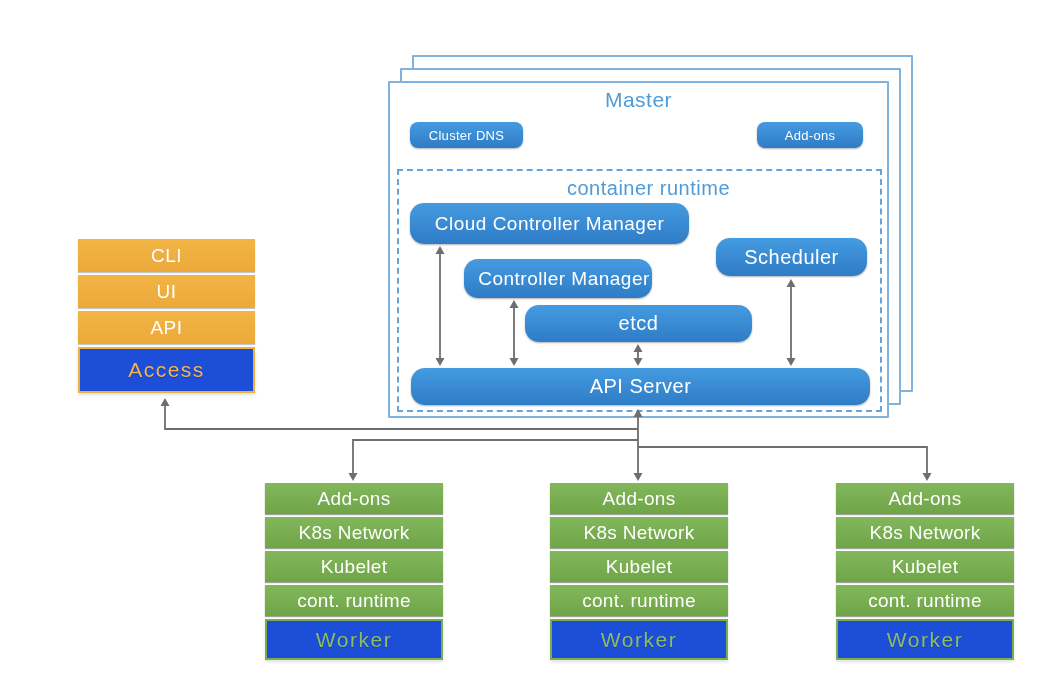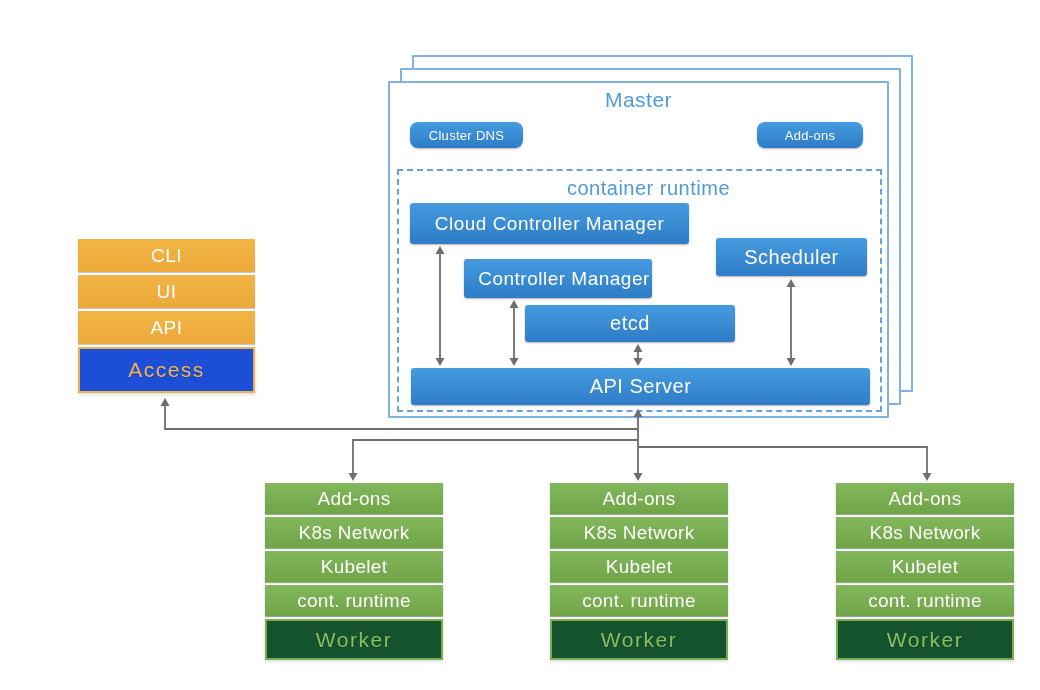--- a/index.html
+++ b/index.html
@@ -50,41 +50,41 @@
     position:absolute;left:397px;top:169px;width:485px;height:243px;
     border:2px dashed var(--dash-blue,#66A3DB);box-sizing:border-box;
   }
   .runtime-title{
     position:absolute;left:406px;top:177px;width:485px;text-align:center;
     font-size:20px;color:var(--accent-blue,#4E9BD8);letter-spacing:.5px;
   }
 
   
   .bluebox{
-    position:absolute;border-radius:3px;box-sizing:border-box;
+    position:absolute;border-radius:14px;box-sizing:border-box;
     background:linear-gradient(var(--blue-top,#459BE0),var(--blue-bottom,#2E7CC6));
     color:#fff;box-shadow:0 1px 2px rgba(0,0,0,.3);letter-spacing:.5px;
   }
   .node-ccm  {left:410px;top:203px;width:279px;height:41px;font-size:19px;}
   .node-cm   {left:464px;top:259px;width:188px;height:39px;font-size:19px;padding-left:12px;}
   .node-sched{left:716px;top:238px;width:151px;height:38px;font-size:20px;}
-  .node-etcd {left:525px;top:305px;width:210px;height:37px;font-size:20px;}
+  .node-etcd {left:525px;top:305px;width:227px;height:37px;font-size:20px;}
   .node-api  {left:411px;top:368px;width:459px;height:37px;font-size:20px;}
 
   
   .worker-stack{position:absolute;top:483px;width:178px;}
   .ws1{left:265px;} .ws2{left:550px;} .ws3{left:836px;}
   .wrow{
     height:31px;margin-bottom:3px;
     background:linear-gradient(var(--green-top,#83B75C),var(--green-bottom,#6FA447));
     color:#fff;font-size:19px;letter-spacing:.3px;
     box-shadow:0 1px 1px rgba(60,80,40,.5);
   }
   .wfooter{
-    height:41px;background:#14532d;border:2px solid var(--accent-green,#79AE4E);
+    height:41px;background:#1d4ed8;border:2px solid var(--accent-green,#79AE4E);
     box-sizing:border-box;color:var(--green-text,#8CBD62);
     font-size:21px;letter-spacing:1.5px;
     text-shadow:0 1px 1px rgba(0,0,0,.18);
     box-shadow:0 2px 3px rgba(0,0,0,.12);
   }
 
   
   .wires{position:absolute;left:0;top:0;pointer-events:none;}
 </style>
 </head>

